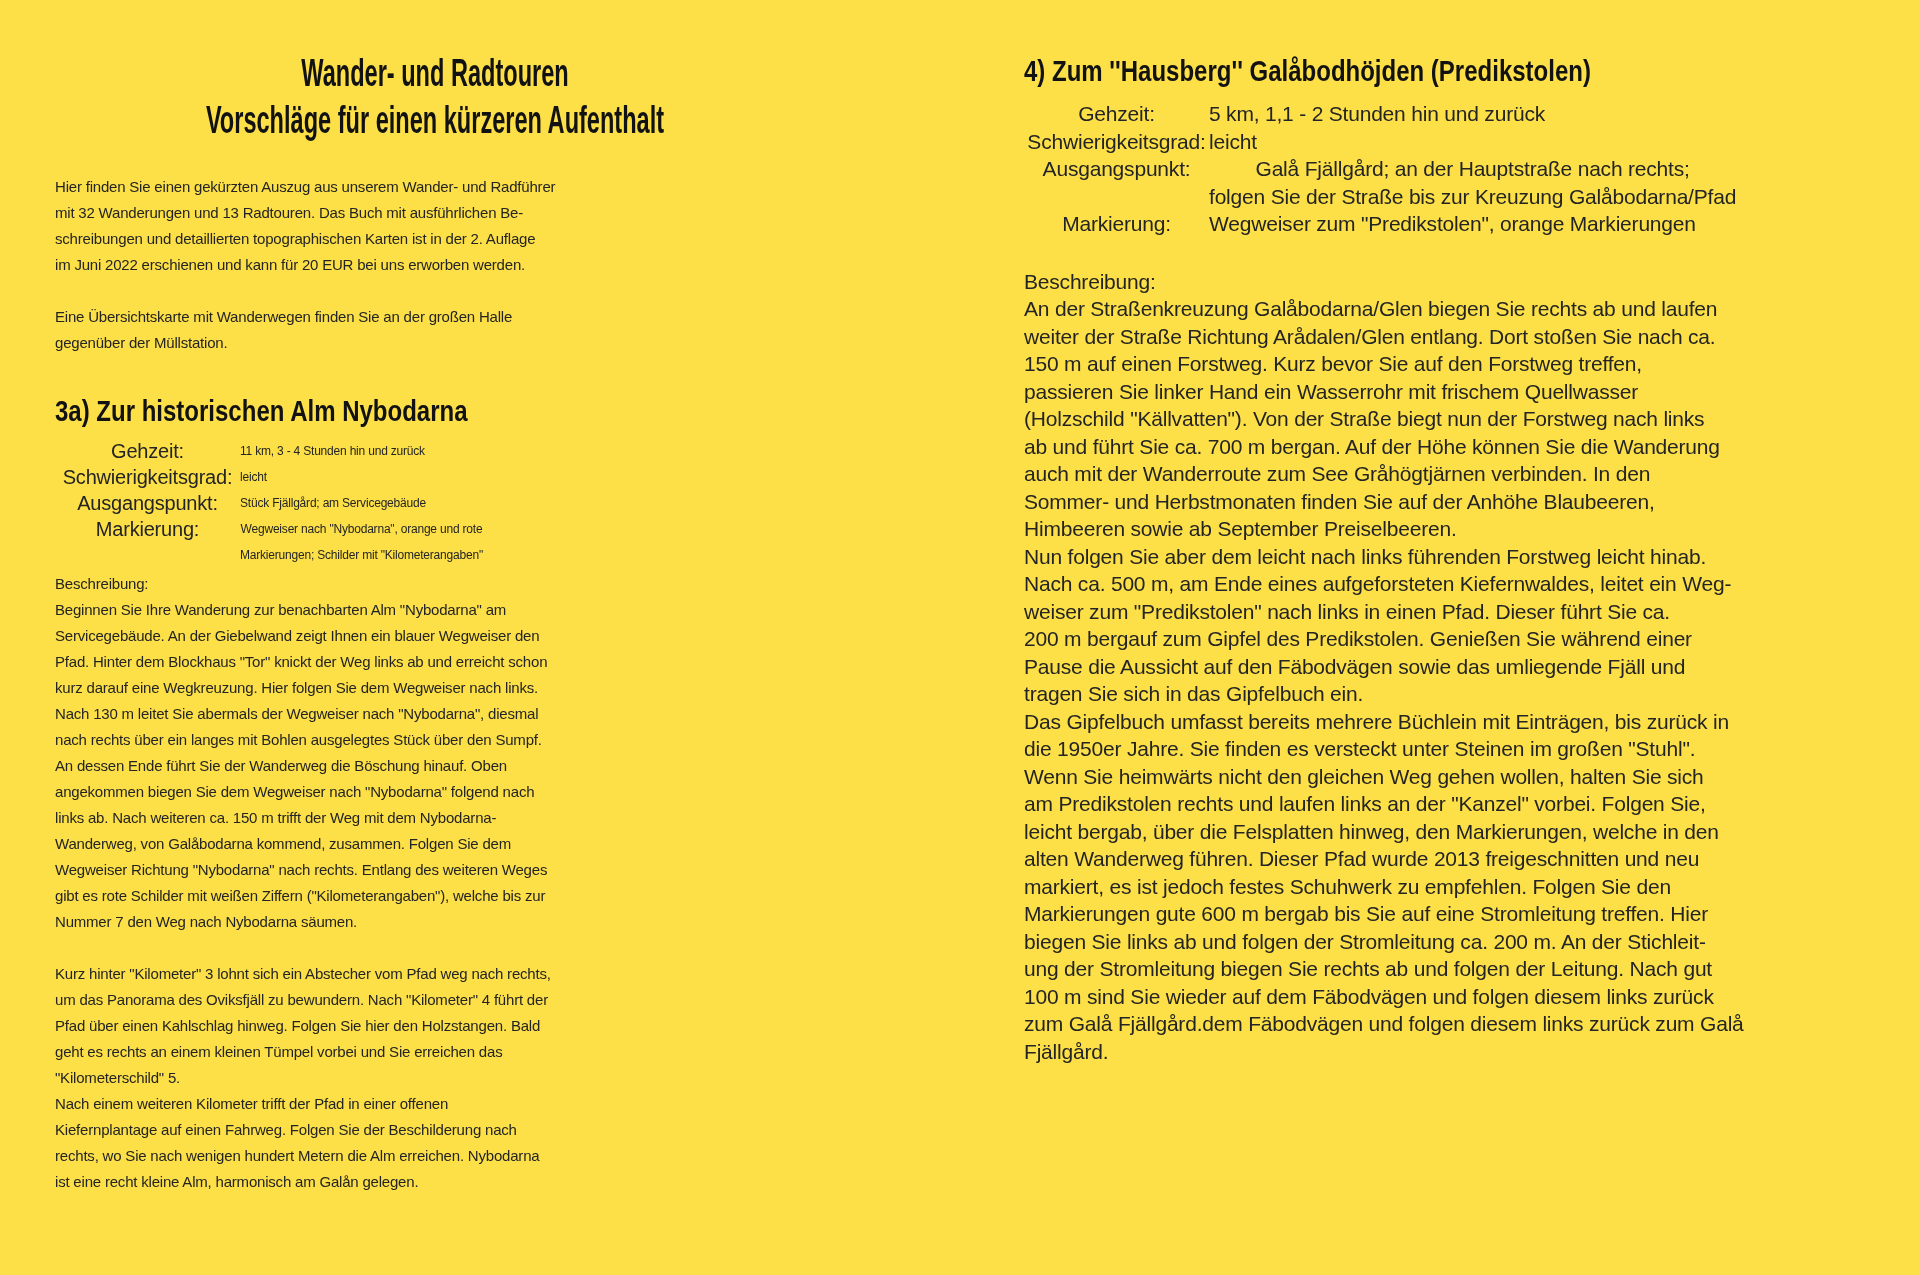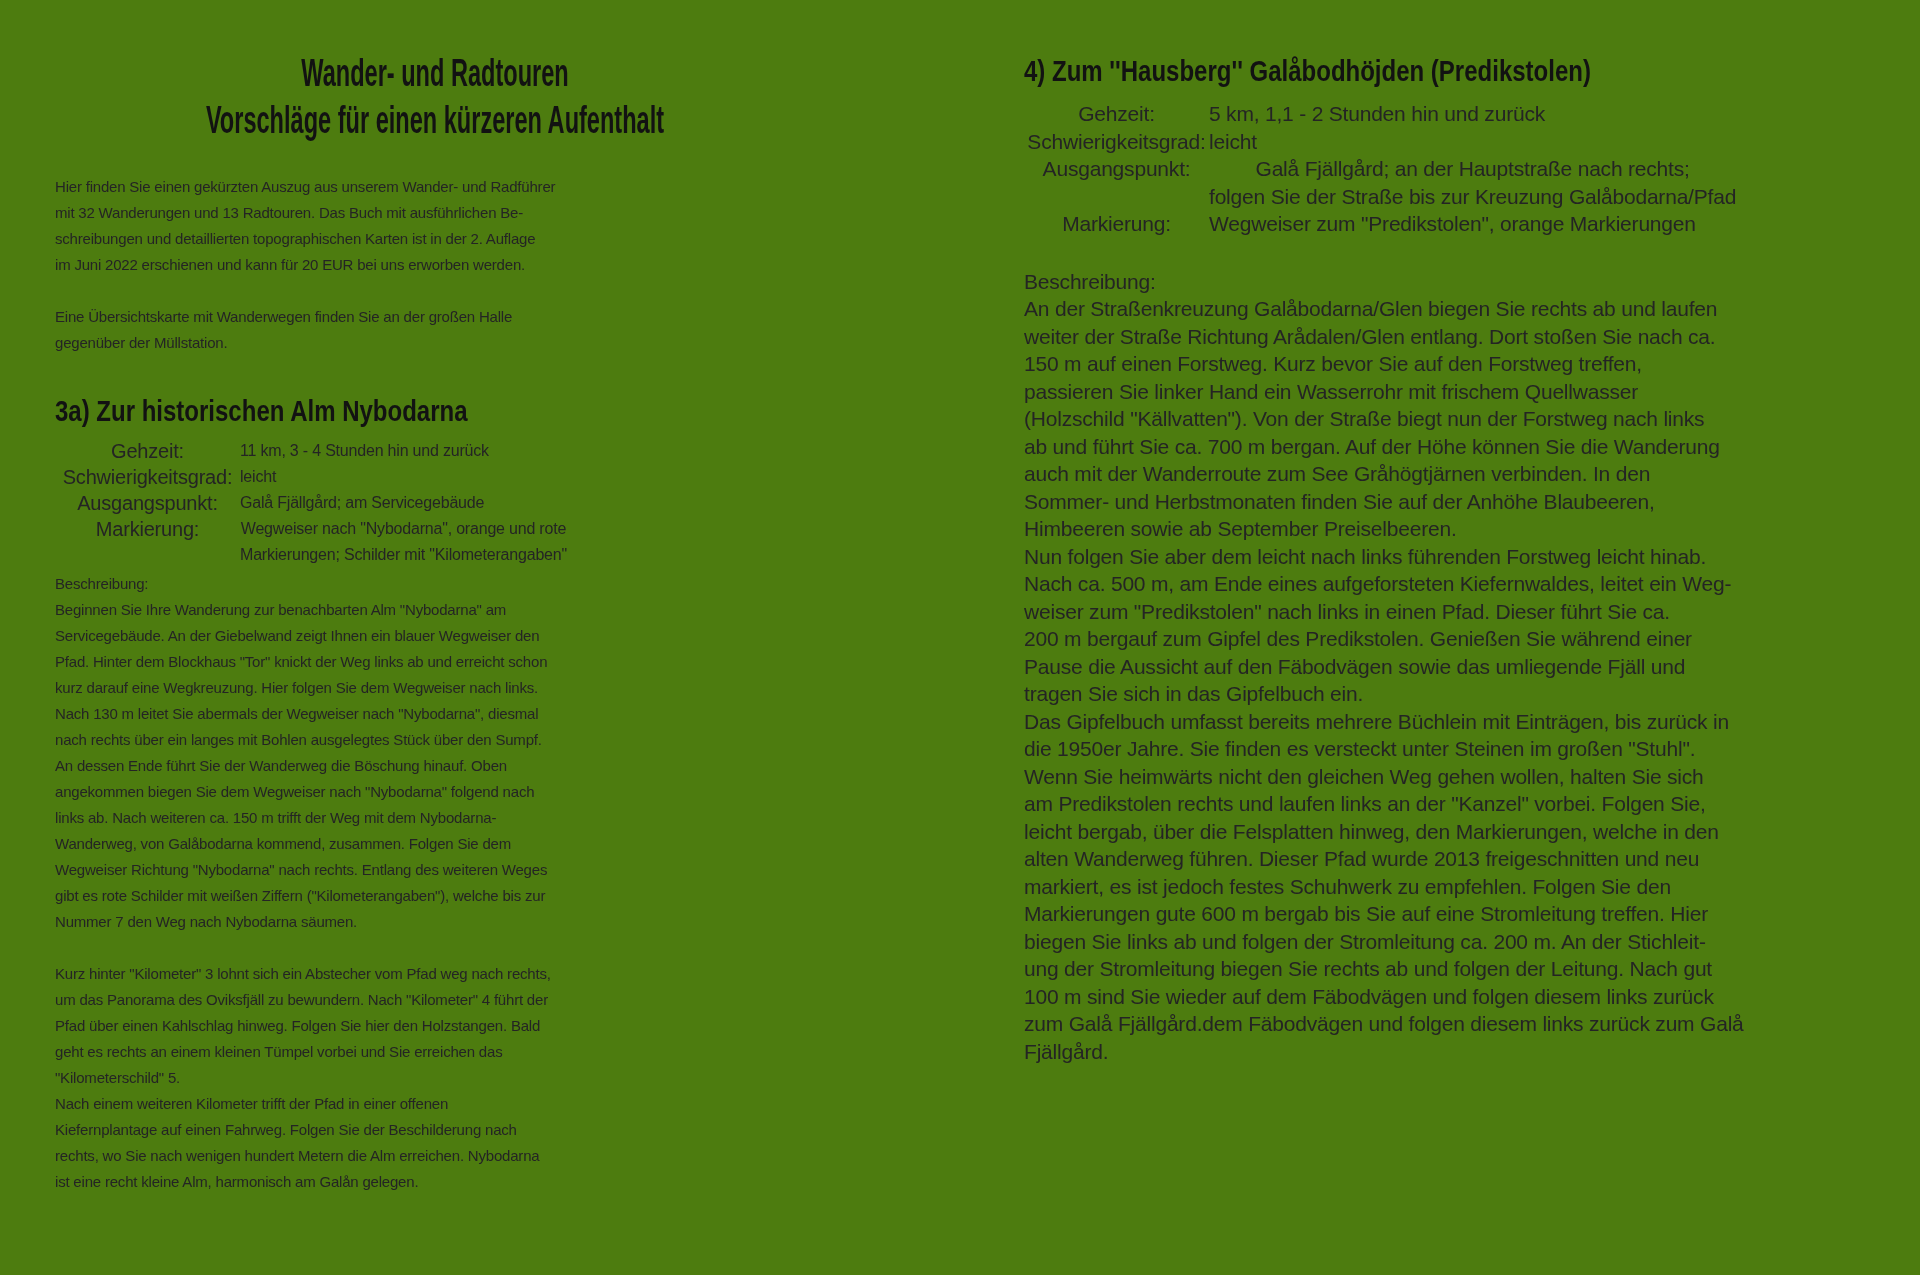--- a/index.html
+++ b/index.html
@@ -1,20 +1,20 @@
 <!DOCTYPE html>
 <html lang="de"><head>
 <meta charset="utf-8">
 <style>
   html,body{margin:0;padding:0;background:#ffffff;}
   .page{
     position:relative;
     width:1920px;
     height:1275px;
-    background:#4d7c0f;
+    background:#fde047;
     overflow:hidden;
     font-family:"Liberation Sans", sans-serif;
     color:#242424;
   }
   .col{position:absolute;top:0;}
   .col-left{left:55px;top:50px;width:760px;}
   .col-right{left:1024px;top:52px;width:860px;}
 
   .doc-title{
     width:100%;
@@ -53,21 +53,21 @@
   .kv-row{display:flex;text-align:center;}
   .kv-label{
     width:185px;
     flex-shrink:0;
     font-size:20px;
     line-height:26px;
     letter-spacing:-0.2px;
   }
   .col-right .kv-label{font-size:21px;line-height:27.5px;width:185px;}
   .kv-value{
-    font-size:16px;
+    font-size:12px;
     line-height:26px;
     letter-spacing:-0.2px;
     white-space:pre-line;
   }
   .col-right .kv-value{font-size:21px;line-height:27.5px;}
   .desc-label-left{margin-top:3px;}
   .desc-label-right{margin-top:30px;}
   .extra-para{margin-top:26px;}
   .heading-4{margin-bottom:10px;}
 </style>
@@ -96,21 +96,21 @@
       <div class="kv-row">
         <div class="kv-label">Gehzeit:</div>
         <div class="kv-value">11 km, 3 - 4 Stunden hin und zurück</div>
       </div>
       <div class="kv-row">
         <div class="kv-label">Schwierigkeitsgrad:</div>
         <div class="kv-value">leicht</div>
       </div>
       <div class="kv-row">
         <div class="kv-label">Ausgangspunkt:</div>
-        <div class="kv-value">Galå Fjällgård; am Servicegebäude</div>
+        <div class="kv-value">Stück Fjällgård; am Servicegebäude</div>
       </div>
       <div class="kv-row">
         <div class="kv-label">Markierung:</div>
         <div class="kv-value">Wegweiser nach "Nybodarna", orange und rote
 Markierungen; Schilder mit "Kilometerangaben"</div>
       </div>
     </div>
 
     <div class="body-text desc-label-left">Beschreibung:</div>
     <div class="body-text">Beginnen Sie Ihre Wanderung zur benachbarten Alm "Nybodarna" am

